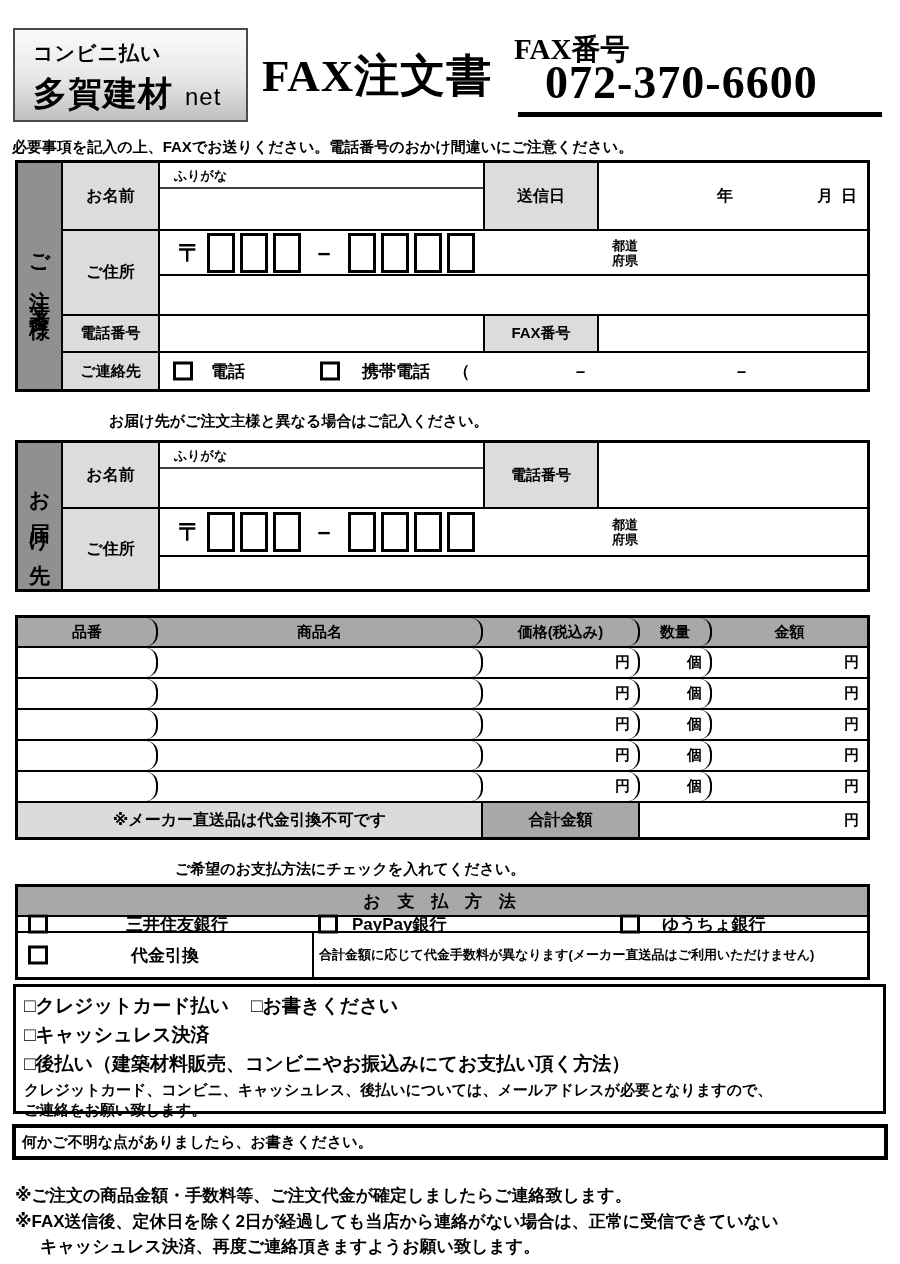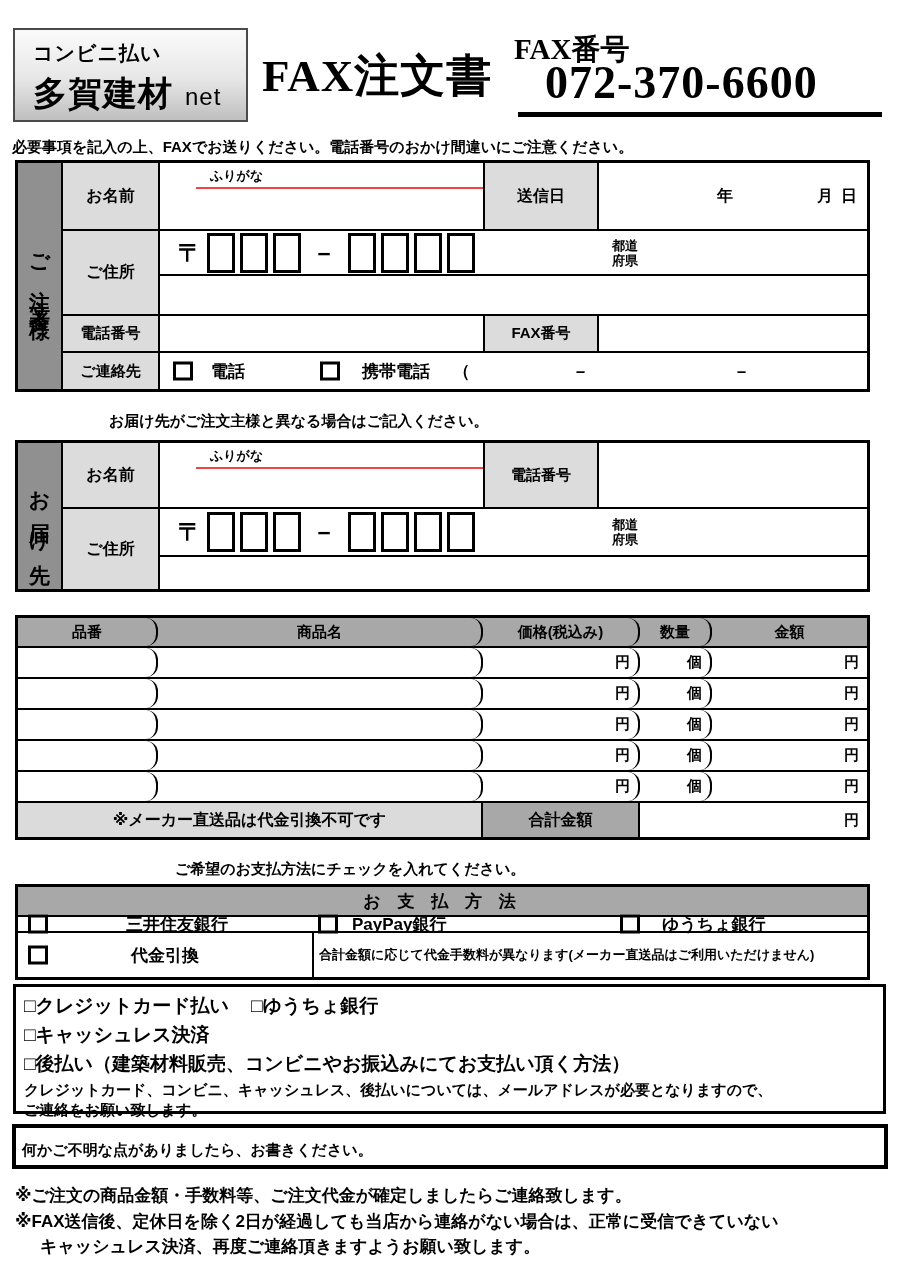--- a/index.html
+++ b/index.html
@@ -56,21 +56,21 @@
   .lbl.small{font-size:15px;}
   .graylbl{
     width:114px;flex:none;background:var(--lbl);border-right:2px solid #000;
     display:flex;align-items:center;justify-content:center;
     font-size:16px;font-weight:bold;
   }
   .fill{flex:1;min-width:0;position:relative;}
 
   
   .namearea{width:325px;flex:none;border-right:2px solid #000;display:flex;flex-direction:column;}
-  .furigana{height:26px;border-bottom:2px solid #ef4444;font-size:13px;font-weight:bold;padding:4px 16px 0 14px;margin-left:36px;}
+  .furigana{height:26px;border-bottom:2px solid #404040;font-size:13px;font-weight:bold;padding:4px 16px 0 14px;}
   .nameblank{flex:1;}
 
   
   .datecell{flex:1;position:relative;}
   .datecell span{position:absolute;top:50%;transform:translateY(-50%);font-size:16px;font-weight:bold;}
   .d-year{left:118px;} .d-month{left:218px;} .d-day{right:10px;}
 
   
   .addrarea{flex:1;display:flex;flex-direction:column;min-width:0;}
   .postalrow{height:45px;border-bottom:2px solid #000;position:relative;display:flex;align-items:center;}
@@ -127,22 +127,22 @@
     position:absolute;left:13px;top:984px;width:873px;height:130px;
     border:3px solid #000;padding:4px 10px 0 8px;
     font-family:"Liberation Serif","DejaVu Serif",serif;
   }
   .credit-line{font-size:19px;font-weight:bold;line-height:29px;white-space:nowrap;}
   .credit-line .gap{margin-left:22px;}
   .credit-note{font-size:15px;font-weight:600;line-height:20px;margin-top:2px;}
 
   
   .commentsbox{
-    position:absolute;left:12px;top:1124px;width:876px;height:45px;
-    border:4px solid #000;padding:13px 6px;
+    position:absolute;left:12px;top:1124px;width:876px;height:36px;
+    border:4px solid #000;padding:5px 6px;
     font-family:"Liberation Serif","DejaVu Serif",serif;
     font-size:15px;font-weight:600;
   }
 
   .footnote{position:absolute;font-size:17px;font-weight:bold;}
   .fn1{left:15px;top:1184px;} .fn2{left:15px;top:1210px;} .fn3{left:40px;top:1235px;}
 </style>
 </head>
 <body>
 
@@ -318,21 +318,21 @@
   <div class="pay-row last">
     <span class="cb p-cbc"></span>
     <span class="t p-cod">代金引換</span>
     <span class="cod-notecell">
         <span>合計金額に応じて代金手数料が異なります(メーカー直送品はご利用いただけません)</span>
       </span>
   </div>
 </div>
 
 <div class="creditbox">
-  <div class="credit-line"><span>□クレジットカード払い</span><span class="gap">□ゆうちょ銀行</span></div>
+  <div class="credit-line"><span>□クレジットカード払い</span><span class="gap">□お書きください</span></div>
   <div class="credit-line">□キャッシュレス決済</div>
   <div class="credit-line">□後払い（建築材料販売、コンビニやお振込みにてお支払い頂く方法）</div>
   <div class="credit-note">クレジットカード、コンビニ、キャッシュレス、後払いについては、メールアドレスが必要となりますので、</div>
   <div class="credit-note" style="margin-top:0;">ご連絡をお願い致します。</div>
 </div>
 
 <div class="commentsbox">
   <span>何かご不明な点がありましたら、お書きください。</span>
 </div>
 

